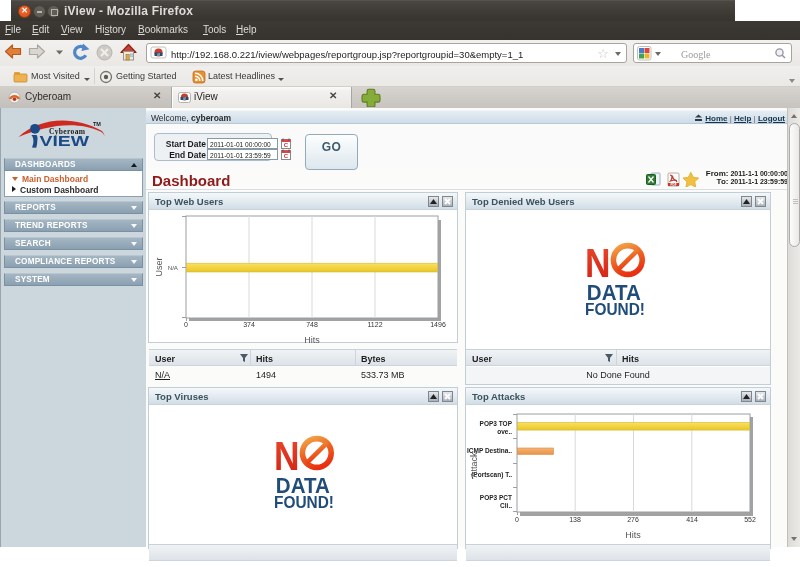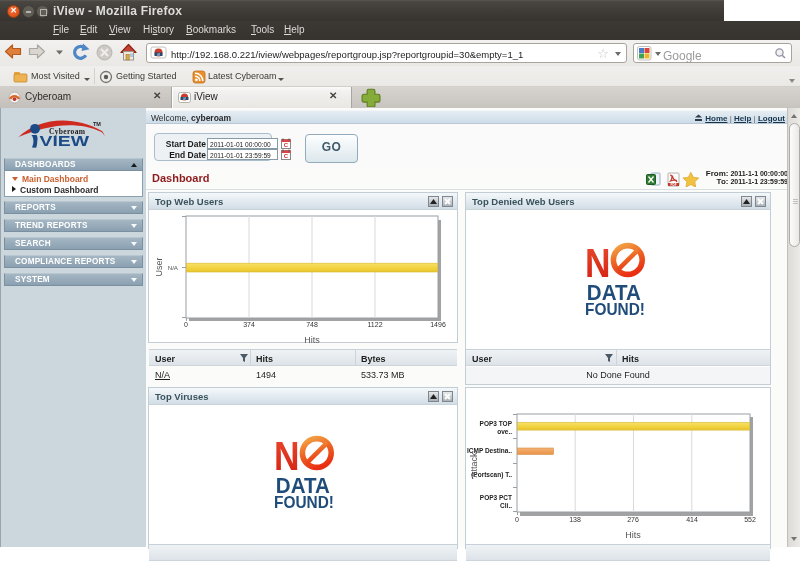--- a/index.html
+++ b/index.html
@@ -1,49 +1,49 @@
 <!DOCTYPE html>
 <html><head>
 <meta charset="utf-8">
 <style>
 * { margin:0; padding:0; box-sizing:border-box; }
 html,body { width:800px; height:567px; overflow:hidden; font-family:"Liberation Sans", sans-serif; }
 #win { position:absolute; left:0; top:0; width:800px; height:567px; background:#fff; overflow:hidden; }
 
 
-#titlebar { position:absolute; left:0; top:0; width:724px; height:21px;
+#titlebar { position:absolute; left:11px; top:0; width:724px; height:21px;
   background:linear-gradient(#4a4742 0%, #3f3c38 50%, #373430 100%);
   border-top:1px solid #56534e;padding-left:12px; }
 #titlebar .btn { position:absolute; top:4px; width:13px; height:13px; border-radius:50%; }
 #btn-close { left:7px; background:radial-gradient(circle at 40% 35%, #f2713c, #e05018 75%); border:1px solid #a03c10; }
 #btn-close:after { content:"✕"; position:absolute; left:0; top:0px; width:11px; text-align:center; font-size:8px; font-weight:bold; color:#fff; }
 #btn-min { left:22px; background:#605d57; border:1px solid #423f3a; }
 #btn-min:after { content:""; position:absolute; left:3px; top:5px; width:5px; height:2px; background:#b5b2ac; }
 #btn-max { left:36px; background:#605d57; border:1px solid #423f3a; }
 #btn-max:after { content:""; position:absolute; left:3px; top:3px; width:5px; height:5px; border:1px solid #b5b2ac; }
 #title-text { position:absolute; left:53px; top:3px; font-size:12px; font-weight:bold; color:#dfddda; letter-spacing:0.2px; }
 
 
 #menubar { position:absolute; left:0; top:21px; width:800px; height:19px;
   background:linear-gradient(#3c3935, #36332f); color:#dddbd7; font-size:10px; }
-#menubar span { position:absolute; top:3px;margin-left:48px; }
+#menubar span { position:absolute; top:3px; }
 #menubar u { text-decoration:underline; }
 
 
 #navbar { position:absolute; left:0; top:40px; width:800px; height:26px;
   background:linear-gradient(#f3f1ef, #eae8e5); }
 #urlbar { position:absolute; left:146px; top:3px; width:481px; height:20px; background:#fff;
   border:1px solid #a8a49d; border-radius:3px; }
 #urlbar .fav { position:absolute; left:3px; top:2px; width:19px; height:15px; }
 #urlbar .txt { position:absolute; left:24px; top:4.5px; font-size:9.5px; color:#1c1c1c; white-space:nowrap; overflow:hidden; width:440px; }
 #urlbar .star { position:absolute; right:17px; top:2px; font-size:13px; color:#c9c6c1; }
 #urlbar .drop { position:absolute; right:5px; top:8px; width:0; height:0; border-left:3.5px solid transparent; border-right:3.5px solid transparent; border-top:4px solid #6e6b66; }
 #searchbar { position:absolute; left:633px; top:3px; width:159px; height:20px; background:#fff;
   border:1px solid #a8a49d; border-radius:3px; }
-#searchbar .gtxt { position:absolute; left:29px; top:5px; font-size:12px; color:#9b9b9b; }
+#searchbar .gtxt { position:absolute; left:47px; top:5px; font-size:10px; color:#9b9b9b;font-family:Liberation Serif, serif; }
 #searchbar .sdrop { position:absolute; left:21px; top:8px; width:0; height:0; border-left:3px solid transparent; border-right:3px solid transparent; border-top:4px solid #6e6b66; }
 
 
 #bookbar { position:absolute; left:0; top:66px; width:800px; height:21px;
   background:linear-gradient(#f1efed, #ebe9e6); border-bottom:1px solid #d2cfca; font-size:9px; color:#3a3936; }
 #bookbar .item { position:absolute; top:5px; }
 #bookbar .bdrop { position:absolute; top:12px; width:0; height:0; border-left:3px solid transparent; border-right:3px solid transparent; border-top:3.5px solid #55524d; }
 #bookbar .sep { position:absolute; left:94px; top:2px; width:1px; height:16px; background:#d5d2cd; }
 #bb-overflow { position:absolute; right:5px; top:13px; width:0; height:0; border-left:3.5px solid transparent; border-right:3.5px solid transparent; border-top:4px solid #8d8a84; }
 
@@ -90,24 +90,24 @@
 #welcome .w1 { position:absolute; left:5px; top:2px; }
 #welcome .links { position:absolute; right:2px; top:2.5px; color:#16364e; font-weight:bold; font-size:8px; }
 #welcome .links a { color:#16364e; text-decoration:underline; }
 
 #datearea { position:absolute; left:0; top:16px; width:641px; height:44px; background:#fafafa; }
 #datebox { position:absolute; left:8px; top:25px; width:118px; height:28px; background:#edf1f4;
   border:1px solid #a9bdcb; border-radius:4px; font-size:8px; color:#1a1a1a; }
 #datebox .lab { position:absolute; width:44px; text-align:right; font-weight:bold; font-size:8.5px; }
 #datebox .inp { position:absolute; left:52px; width:71px; height:11px; background:#fff; border:1px solid #8899a6; font-size:6.6px; padding:2px 0 0 2px; white-space:nowrap; }
 #datebox .cal { position:absolute; left:126px; width:10px; height:11px; }
-#gobtn { position:absolute; left:159px; top:26px; width:53px; height:29px;
+#gobtn { position:absolute; left:159px; top:26px; width:53px; height:36px;
   background:linear-gradient(#fdfefe, #dce7ed); border:1px solid #93aabb; border-radius:4px;
   font-size:12px; font-weight:bold; color:#3e596a; text-align:center; line-height:24px; letter-spacing:0.5px; }
-#dashlabel { position:absolute; left:6px; top:64px; font-size:11px; font-weight:bold; color:#8e1b1b;text-align:right; }
+#dashlabel { position:absolute; left:6px; top:64px; font-size:15px; font-weight:bold; color:#8e1b1b;text-align:right; }
 #fromto { position:absolute; left:532px; top:62px; font-size:7px; color:#1a1a1a; text-align:right; font-weight:bold; width:110px; line-height:7.5px; }
 #fromto b { font-size:8px; }
 #expicons { position:absolute; left:500px; top:63px; width:60px; height:16px; }
 #divider { position:absolute; left:0px; top:81px; width:641px; height:1px; background:#d8dee3; }
 
 
 .panel { position:absolute; background:#fff; border:1px solid #c3cdd5; }
 .phead { position:absolute; left:0; top:0; width:100%; height:17px;
   background:linear-gradient(#f4f8fa 0%, #e2eaf0 55%, #d2dde6 100%); border-bottom:1px solid #c9d3da;
   font-size:9.5px; font-weight:bold; color:#3a525d; }
@@ -222,21 +222,21 @@
       <circle cx="7" cy="7" r="5.5" fill="#efedea" stroke="#76736d" stroke-width="1.3"></circle>
       <circle cx="7" cy="7" r="2.2" fill="#5d5a55"></circle>
     </svg>
     <span class="item" style="left:116px">Getting Started</span>
     <svg width="14" height="14" style="position:absolute;left:192px;top:4px">
       <rect x="1" y="1" width="12" height="12" rx="2.5" fill="#e98f2e" stroke="#c06f1a" stroke-width="0.8"></rect>
       <circle cx="4.4" cy="9.8" r="1.4" fill="#fff"></circle>
       <path d="M3 6.2 A4.6 4.6 0 0 1 7.8 11" stroke="#fff" stroke-width="1.5" fill="none"></path>
       <path d="M3 3.2 A7.6 7.6 0 0 1 10.8 11" stroke="#fff" stroke-width="1.5" fill="none"></path>
     </svg>
-    <span class="item" style="left:208px">Latest Cyberoam</span>
+    <span class="item" style="left:208px">Latest Headlines</span>
     <span class="bdrop" style="left:278px"></span>
     <span id="bb-overflow"></span>
   </div>
   <div id="tabbar">
     <div class="tab" id="tab1">
       <svg class="fico" width="13" height="13">
           <circle cx="6.5" cy="6.5" r="5.5" fill="#f3f2f0" stroke="#b5b2ac"></circle>
           <path d="M2 8 A5 5 0 0 1 11 8" fill="none" stroke="#d86b2a" stroke-width="2.5"></path>
           <circle cx="6.5" cy="8.2" r="1.8" fill="#b33"></circle>
         </svg>
@@ -452,20 +452,33 @@
           <line x1="31.5" y1="29.2" x2="54" y2="6.8" stroke="#fff" stroke-width="8"></line>
           <circle cx="42.8" cy="18" r="14.4" fill="none" stroke="url(#og)" stroke-width="5.6"></circle>
           <line x1="32.6" y1="28.2" x2="53" y2="7.8" stroke="url(#og)" stroke-width="4.6"></line>
           <text x="1.8" y="57.5" font-size="22" font-weight="bold" fill="#1f4c7a" textLength="54" lengthAdjust="spacingAndGlyphs">DATA</text>
           <text x="0" y="72.8" font-size="17" font-weight="bold" fill="#1f4c7a" textLength="60" lengthAdjust="spacingAndGlyphs">FOUND!</text>
         </svg>
         <div class="trow thead" style="top:156px"></div>
       </div>
 
       <div class="panel" id="panelTA">
+        <div class="phead">
+            <span class="pt">Top Attacks</span>
+          <span class="pbtn up">
+              <svg width="9" height="9">
+                <path d="M4.5 2 L8 7 L1 7 Z" fill="#222"></path>
+              </svg>
+            </span>
+          <span class="pbtn cl">
+              <svg width="9" height="9">
+                <path d="M2 2 L7 7 M7 2 L2 7" stroke="#fdfdfd" stroke-width="2"></path>
+              </svg>
+            </span>
+        </div>
         <svg width="304" height="141" style="position:absolute;left:0;top:17px">
           <defs>
             <linearGradient id="obar" x1="0" y1="0" x2="0" y2="1">
               <stop offset="0" stop-color="#f5b57a"></stop>
                 <stop offset="0.5" stop-color="#efa35c"></stop>
                 <stop offset="1" stop-color="#e8924a"></stop>
             </linearGradient>
           </defs>
           <rect x="54" y="12" width="233" height="99" fill="#a2a2a2"></rect>
           <rect x="51" y="9" width="233" height="98" fill="#ffffff" stroke="#9aa0a4" stroke-width="1"></rect>

